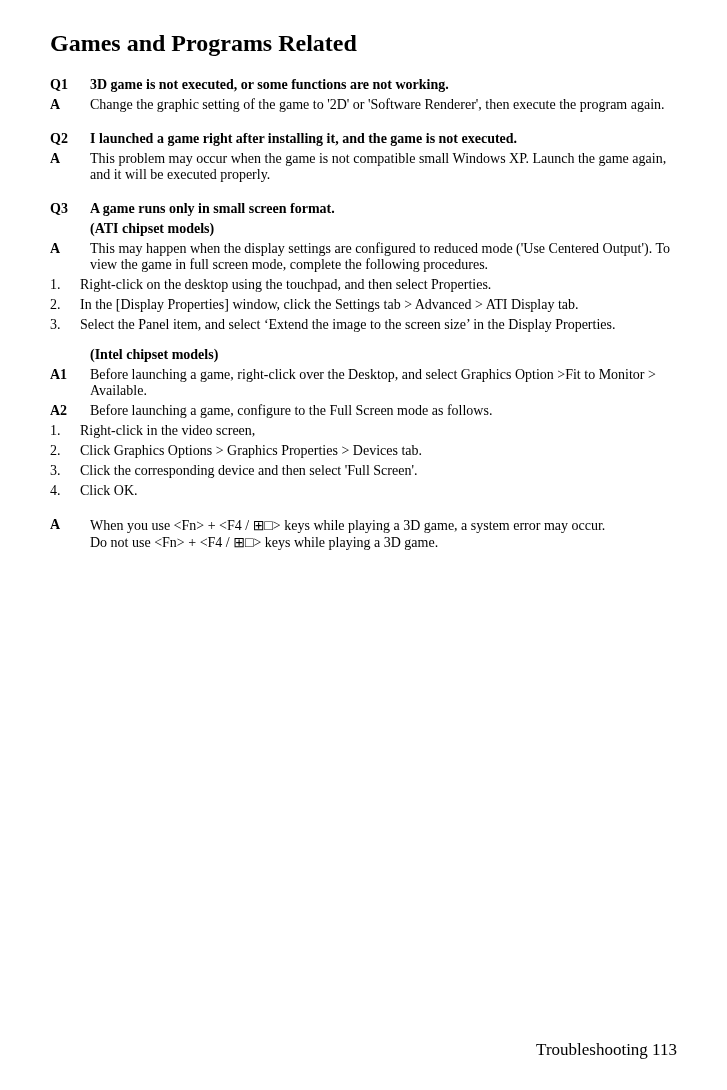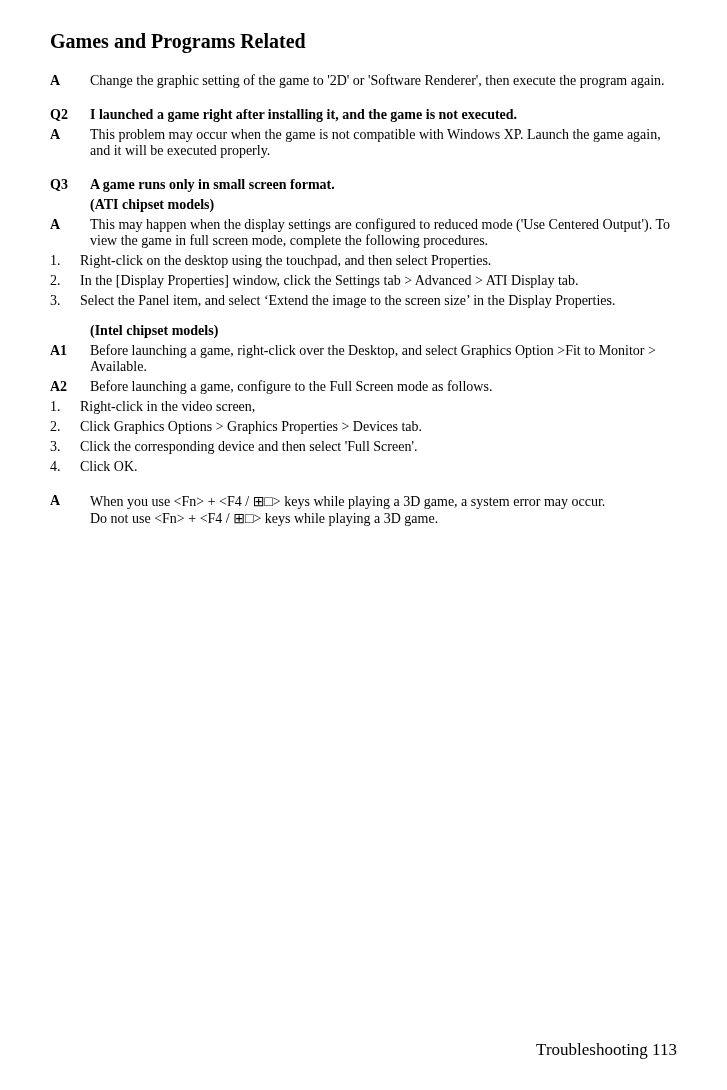--- a/index.html
+++ b/index.html
@@ -12,21 +12,21 @@
       background: #ffffff;
       font-family: Times New Roman, Times, serif;
       font-size: 14px;
       color: #000000;
       width: 727px;
       min-height: 1090px;
       padding: 30px 50px 30px 50px;
     }
 
     .page-title {
-      font-size: 20px;
+      font-size: 24px;
       font-weight: bold;
       margin-bottom: 20px;
     }
 
     .qa-block {
       margin-bottom: 18px;
     }
 
     .qa-row {
       display: flex;
@@ -78,33 +78,37 @@
       margin-bottom: 4px;
     }
   </style>
 </head>
 <body>
 
 <h1 class="page-title">Games and Programs Related</h1>
 
 <div class="qa-block">
   <div class="qa-row">
+    <span class="qa-label">Q1</span>
+    <span class="qa-content bold">3D game is not executed, or some functions are not working.</span>
+  </div>
+  <div class="qa-row">
     <span class="qa-label">A</span>
     <span class="qa-content">Change the graphic setting of the game to '2D' or 'Software Renderer', then execute the program again.</span>
   </div>
 </div>
 
 <div class="qa-block">
   <div class="qa-row">
     <span class="qa-label">Q2</span>
     <span class="qa-content bold">I launched a game right after installing it, and the game is not executed.</span>
   </div>
   <div class="qa-row">
     <span class="qa-label">A</span>
-    <span class="qa-content">This problem may occur when the game is not compatible with Windows XP. Launch the game again, and it will be executed properly.</span>
+    <span class="qa-content">This problem may occur when the game is not compatible small Windows XP. Launch the game again, and it will be executed properly.</span>
   </div>
 </div>
 
 <div class="qa-block">
   <div class="qa-row">
     <span class="qa-label">Q3</span>
     <span class="qa-content bold">A game runs only in small screen format.</span>
   </div>
   <div class="indent-block">
     <div class="section-label">(ATI chipset models)</div>

